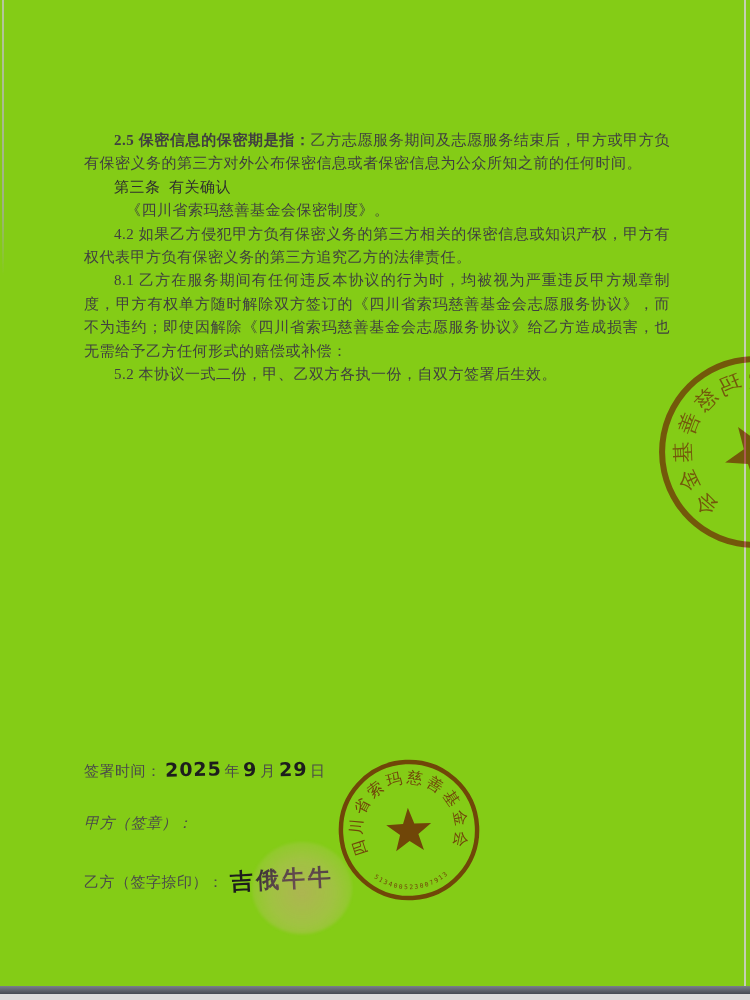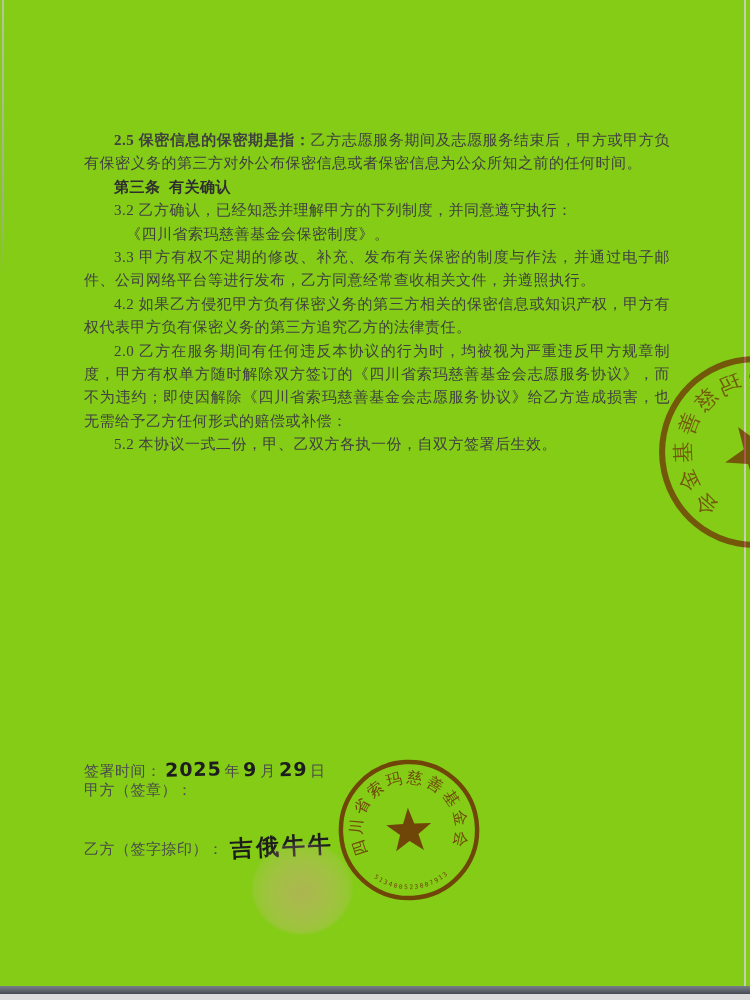--- a/index.html
+++ b/index.html
@@ -21,28 +21,28 @@
   
   .content{
     position:absolute;left:84px;top:129px;width:586px;
     color:#404040;
     font-size:15px;line-height:23.4px;
     text-align:justify;
     letter-spacing:.5px;
   }
   .content p{margin:0;text-indent:2em;white-space:pre-wrap;}
   .content p.cited{text-indent:2.8em;font-family:Liberation Serif, serif;}
-  .content p.hd{font-weight:bold;color:#2e2e2e;}
+  .content p.hd{font-weight:normal;color:#2e2e2e;}
   .amount{font-weight:bold;color:#222;font-family:"Liberation Sans","DejaVu Sans",sans-serif;letter-spacing:0;}
 
   .sign-block{position:absolute;left:84px;top:758px;width:420px;color:#4a4a4a;
     font-size:15px;letter-spacing:.5px;}
   .sign-row{white-space:pre-wrap;}
   .row-date{margin-top:0;}
-  .row-a{}
+  .row-a{margin-top:33px;font-style:italic;}
   .row-b{margin-top:31px;}
   .hand{
     display:inline-block;
     font-family:"DejaVu Sans","Liberation Sans",sans-serif;
     color:#1d1d1d;font-weight:600;font-size:19px;
     transform:rotate(-1.5deg);
     letter-spacing:1px;
     margin:0 3px;
   }
   .signature{
@@ -70,26 +70,24 @@
 
   <div class="edge-left"></div>
   <div class="edge-right"></div>
   <div class="edge-bottom"></div>
   <div class="edge-bottom-under"></div>
 
   <div class="content">
     <p><b>2.5 保密信息的保密期是指：</b><span>乙方志愿服务期间及志愿服务结束后，甲方或甲方负有保密义务的第三方对外公布保密信息或者保密信息为公众所知之前的任何时间。</span></p>
 
     <p class="hd">第三条  有关确认</p>
-    <p>3.2 乙方确认，已经知悉并理解甲方的下列制度，并同意遵守执行：</p>
     <p class="cited">《四川省索玛慈善基金会保密制度》。</p>
-    <p>3.3 甲方有权不定期的修改、补充、发布有关保密的制度与作法，并通过电子邮件、公司网络平台等进行发布，乙方同意经常查收相关文件，并遵照执行。</p>
 
     <p>4.2 如果乙方侵犯甲方负有保密义务的第三方相关的保密信息或知识产权，甲方有权代表甲方负有保密义务的第三方追究乙方的法律责任。</p>
-    <p>2.0 乙方在服务期间有任何违反本协议的行为时，均被视为严重违反甲方规章制度，甲方有权单方随时解除双方签订的《四川省索玛慈善基金会志愿服务协议》，而不为违约；即使因解除《四川省索玛慈善基金会志愿服务协议》给乙方造成损害，也无需给予乙方任何形式的赔偿或补偿：</p>
+    <p>8.1 乙方在服务期间有任何违反本协议的行为时，均被视为严重违反甲方规章制度，甲方有权单方随时解除双方签订的《四川省索玛慈善基金会志愿服务协议》，而不为违约；即使因解除《四川省索玛慈善基金会志愿服务协议》给乙方造成损害，也无需给予乙方任何形式的赔偿或补偿：</p>
 
     <p>5.2 本协议一式二份，甲、乙双方各执一份，自双方签署后生效。</p>
   </div>
 
   <div class="sign-block">
     <div class="sign-row row-date"><span>签署时间：</span><span class="hand">2025</span><span>年</span><span class="hand">9</span><span>月</span><span class="hand">29</span><span>日</span></div>
     <div class="sign-row row-a"><span>甲方（签章）：</span></div>
     <div class="sign-row row-b"><span>乙方（签字捺印）：</span><span class="hand signature">吉俄牛牛</span></div>
   </div>
 

